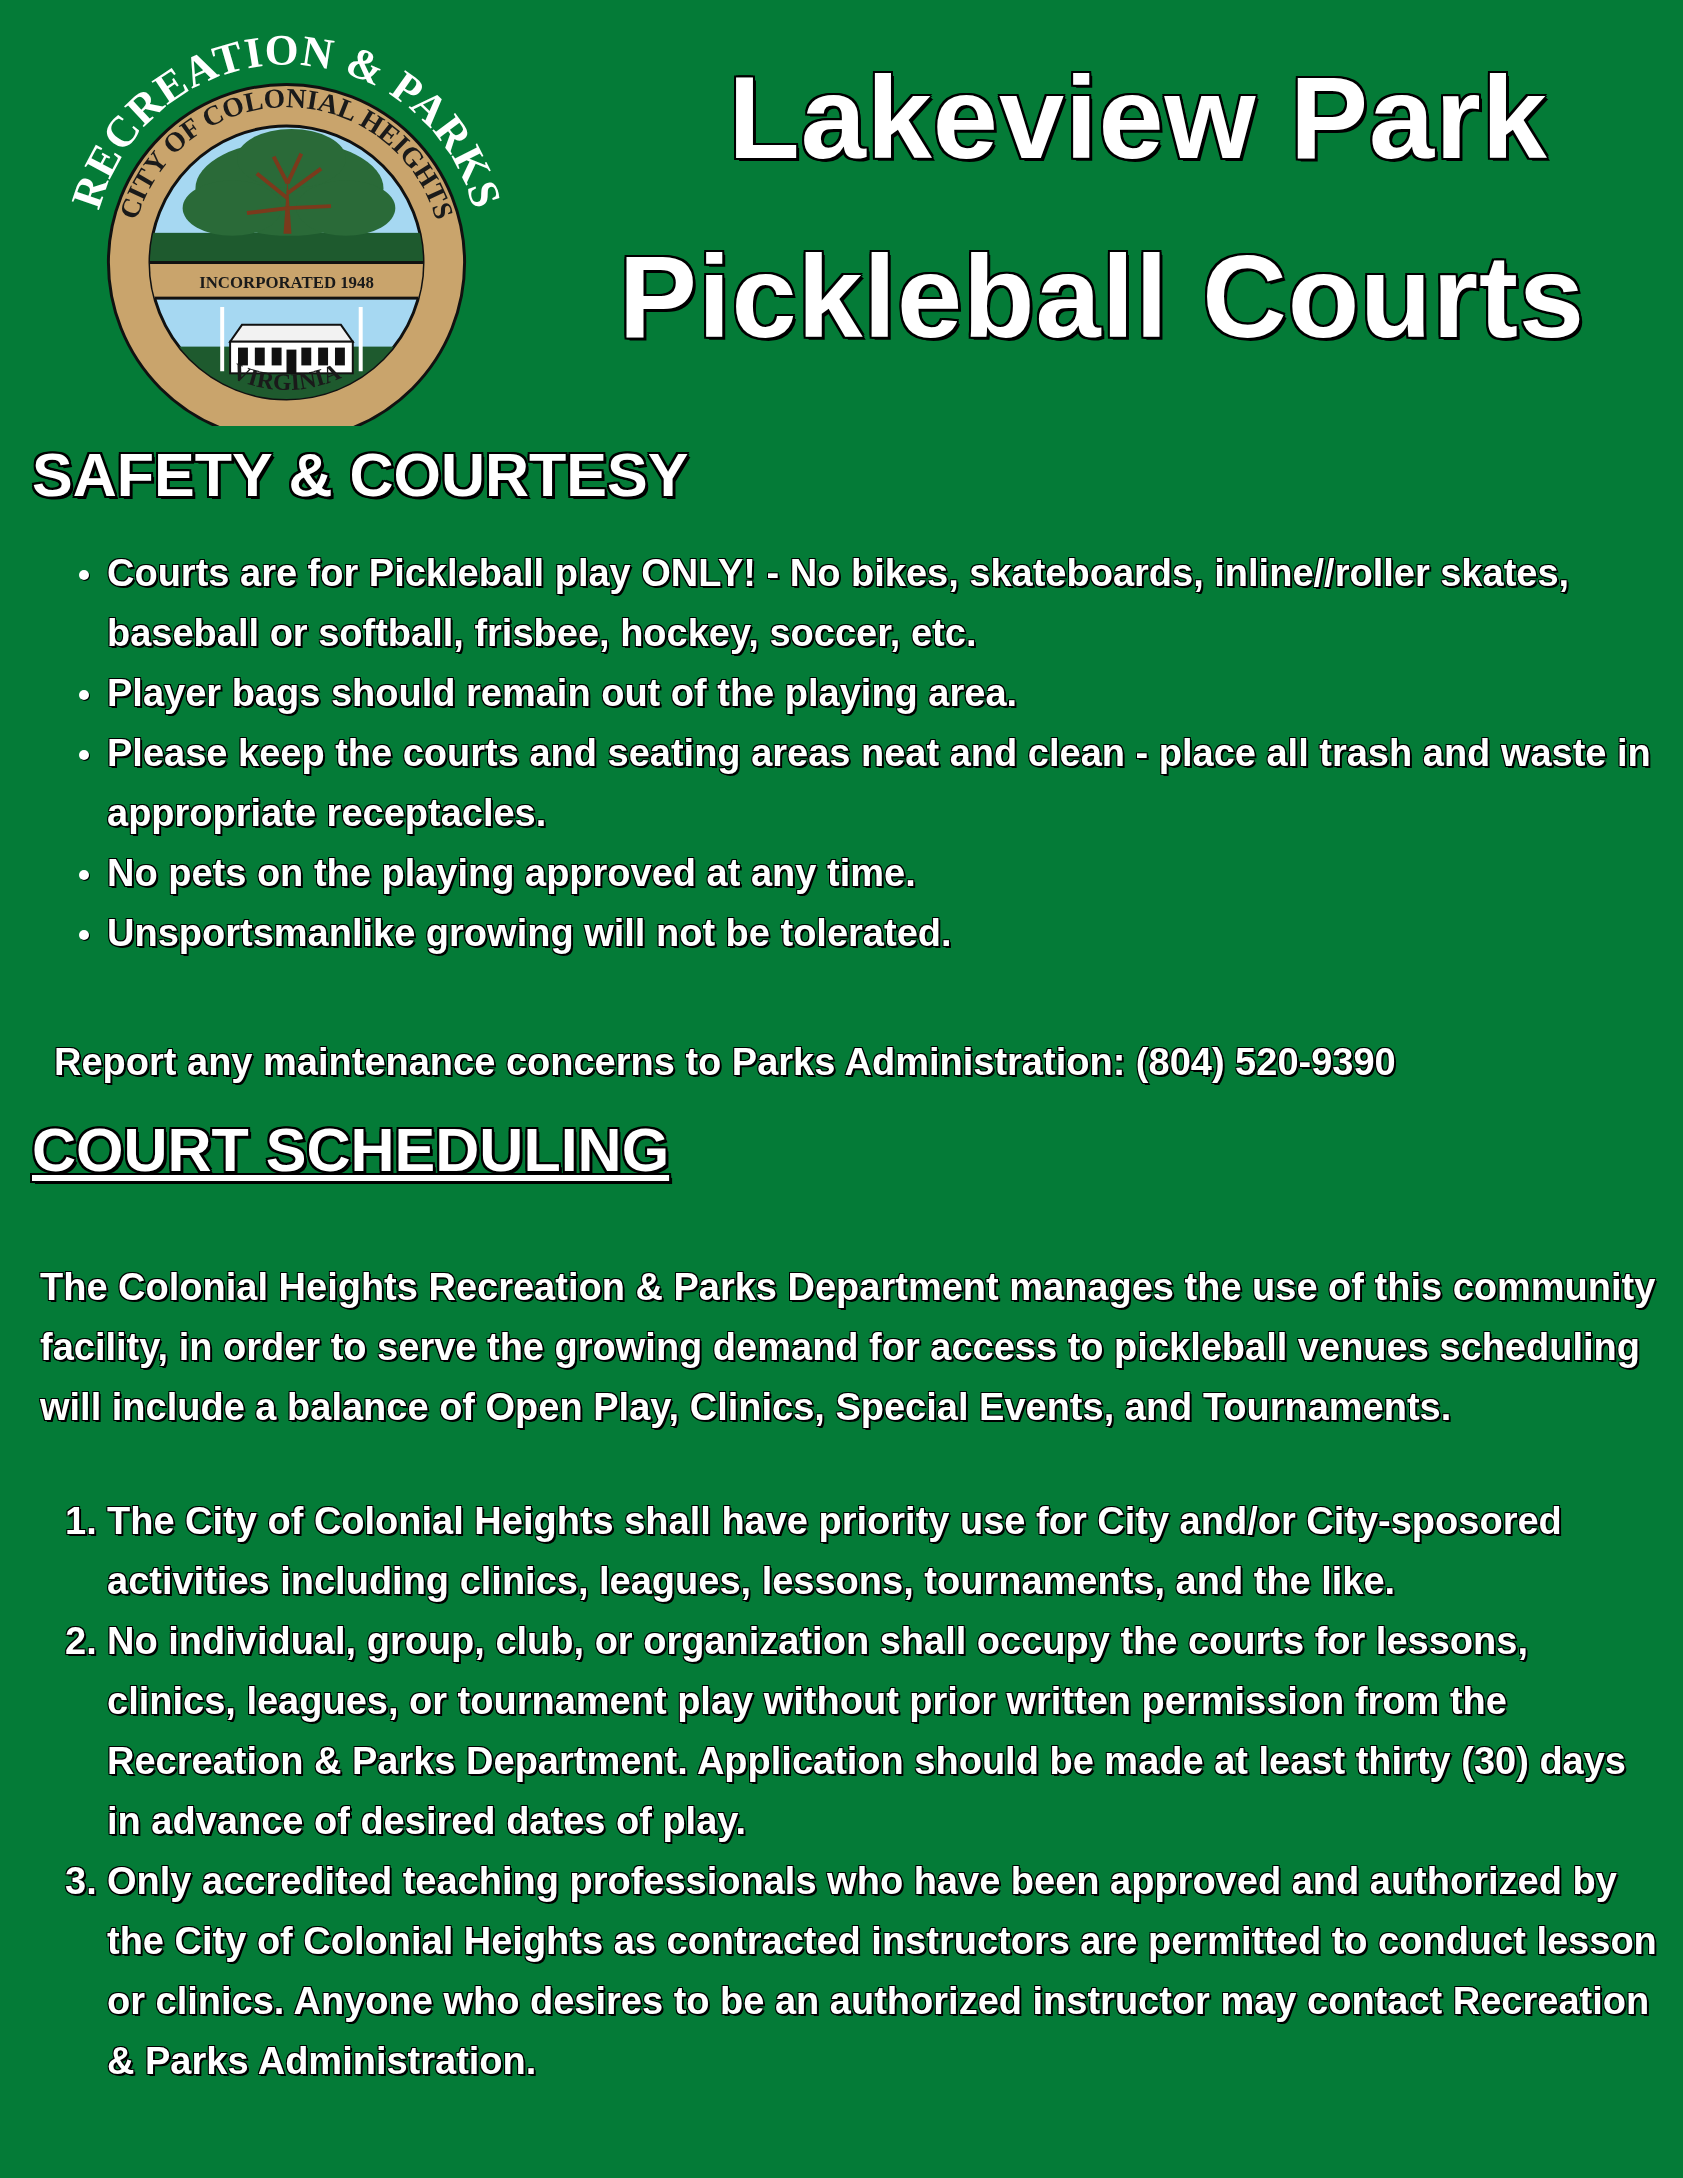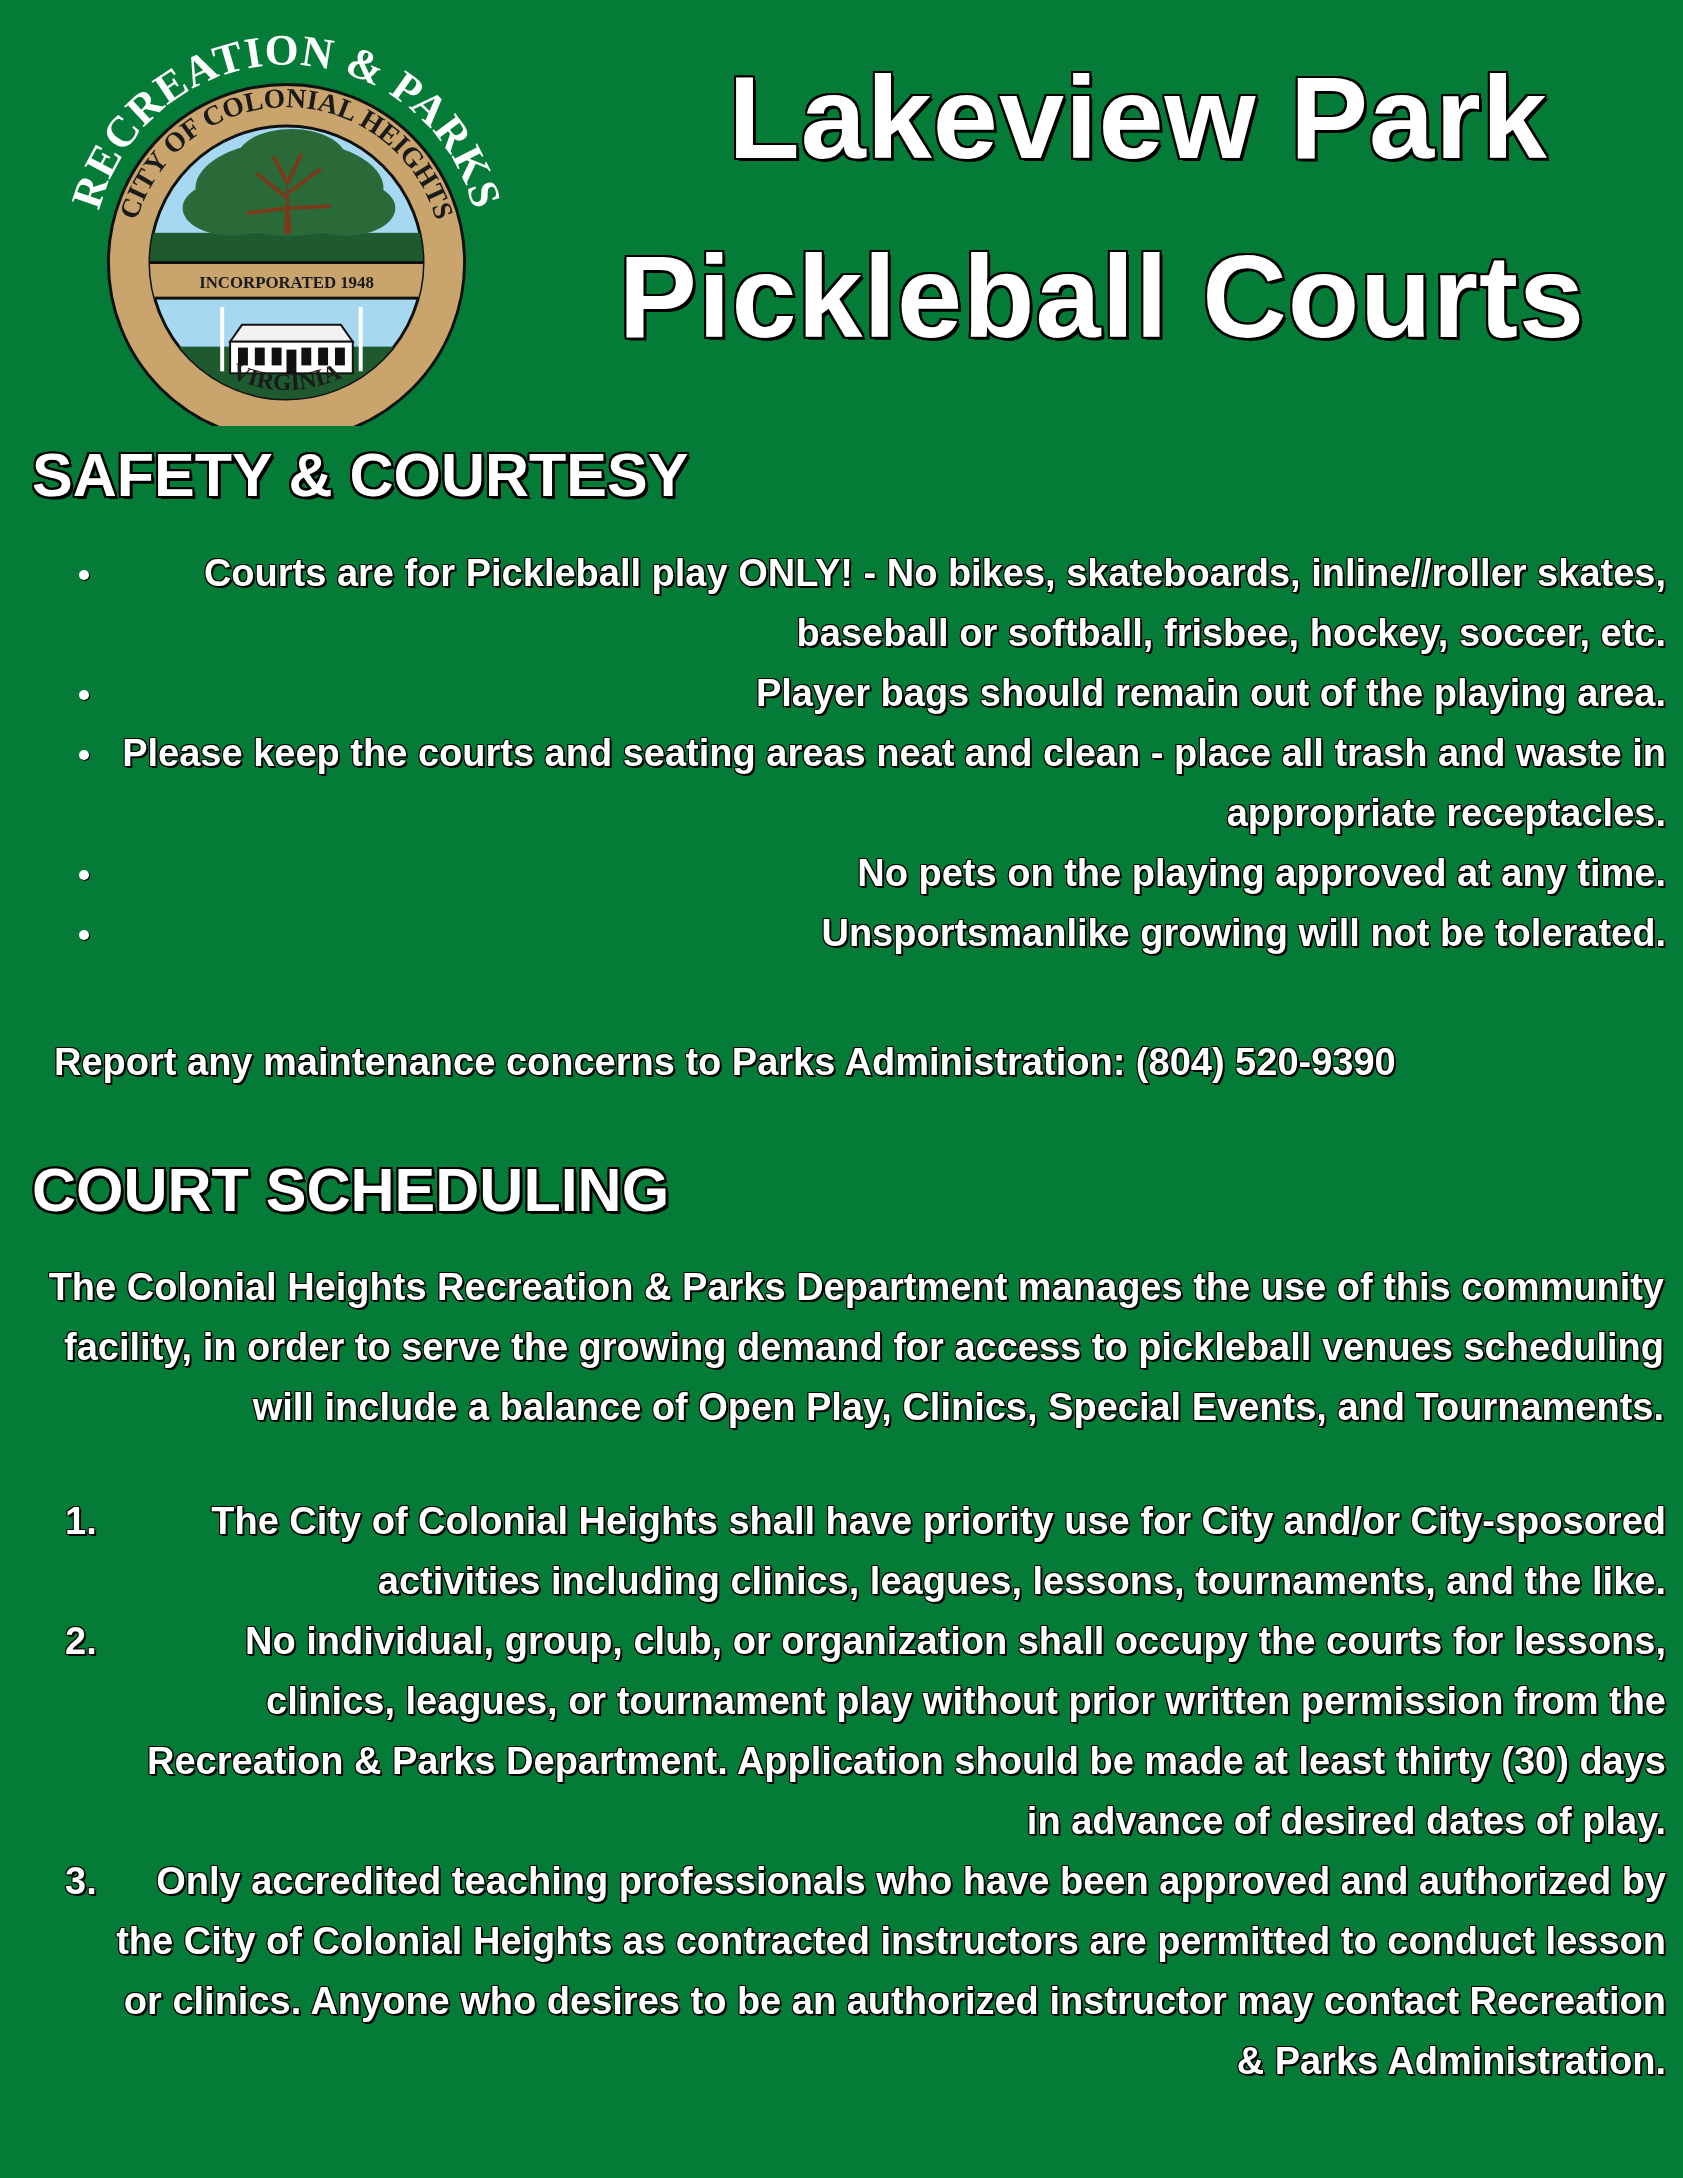--- a/index.html
+++ b/index.html
@@ -17,34 +17,33 @@
       -2px -2px 0 #000, 2px -2px 0 #000, -2px 2px 0 #000, 2px 2px 0 #000,
       0 -2px 0 #000, 0 2px 0 #000, -2px 0 0 #000, 2px 0 0 #000,
       3px 3px 0 #000;
   }
   .outlined-thin {
     color: #ffffff;
     font-weight: bold;
     text-shadow:
       -1px -1px 0 #000, 1px -1px 0 #000, -1px 1px 0 #000, 1px 1px 0 #000,
       2px 2px 0 #000;
-    text-align: right;
   }
   #logo { position: absolute; left: 54px; top: 10px; width: 465px; height: 416px; }
   .title-line {
     position: absolute; left: 515px; width: 1168px; text-align: center;
     font-size: 117px; letter-spacing: 1px; line-height: 1;
   }
   #title1 { top: 59px; left: 554px; }
   #title2 { top: 238px; left: 518px; }
   .section-heading {
     position: absolute; left: 32px; font-size: 61px; line-height: 1;
   }
   #h-safety { top: 445px; }
-  #h-sched { top: 1160px; }
+  #h-sched { top: 1120px; text-decoration: underline; }
   ul.bullets {
     position: absolute; left: 32px; top: 543px; width: 1634px;
     margin: 0; padding: 0; list-style: none;
     font-size: 38px; line-height: 60px;
   }
   ul.bullets li { position: relative; padding-left: 75px; }
   ul.bullets li .dot {
     position: absolute; left: 47px; top: 27px;
     width: 10px; height: 10px; border-radius: 50%; background: #fff;
     box-shadow: 1px 1px 0 #000;

